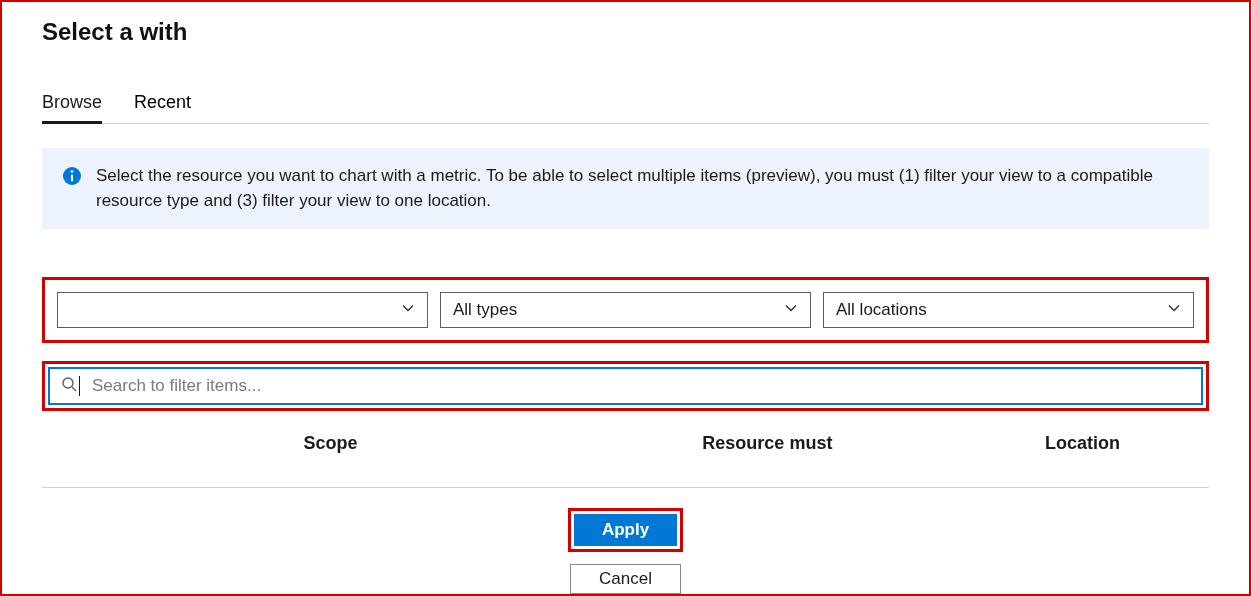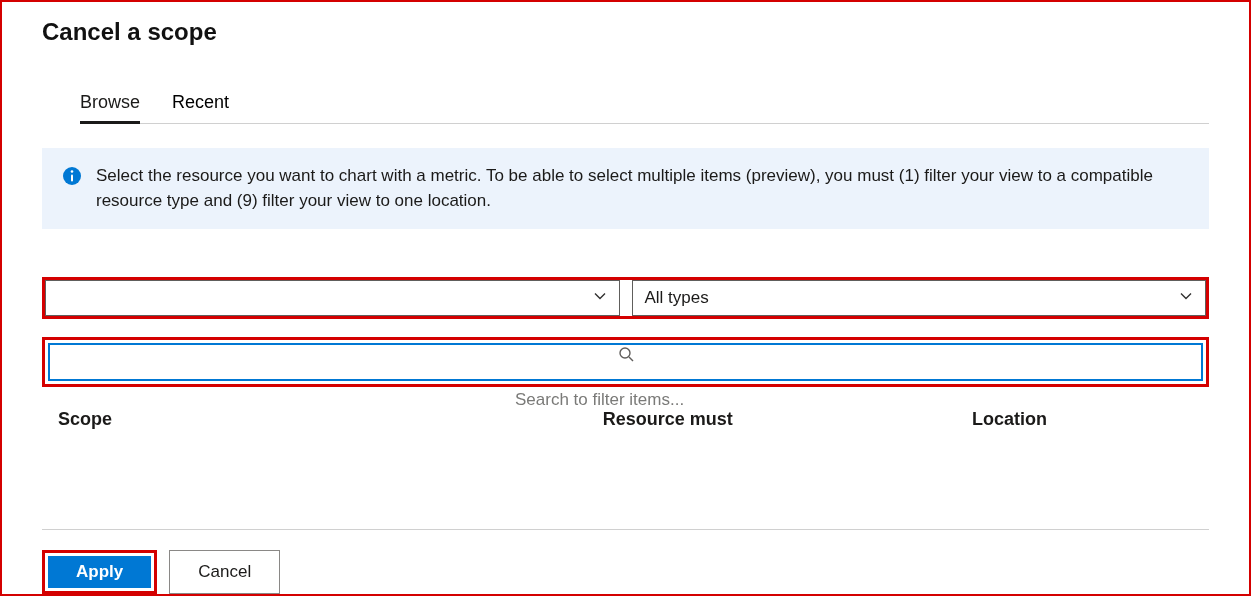--- a/index.html
+++ b/index.html
@@ -23,21 +23,20 @@
       font-weight: 600;
       color: #111;
       margin-top: 16px;
       margin-bottom: 40px;
     }
     .tabs {
       display: flex;
       gap: 32px;
       border-bottom: 1px solid #d0d0d0;
       margin-bottom: 24px;
-      margin-left: 38px;
     }
     .tab {
       font-size: 18px;
       padding: 6px 0 10px 0;
       cursor: pointer;
       position: relative;
       color: #000000;
     }
     .tab.active {
       color: #1b1a19;
@@ -64,21 +63,21 @@
       margin-top: 2px;
     }
     .info-text {
       font-size: 17px;
       line-height: 1.45;
       color: #1b1a19;
     }
     .filters-row {
       display: flex;
       gap: 12px;
-      padding: 0;
+      padding: 12px;
       border: 3px solid #d40000;
       margin-bottom: 18px;
       margin-top: 48px;
     }
     .select-box {
       flex: 1;
       height: 36px;
       border: 1px solid #605e5c;
       background: #fff;
       display: flex;
@@ -99,21 +98,20 @@
     .search-inner {
       border: 2px solid #0078d4;
       padding: 1px;
     }
     .search-box {
       height: 32px;
       display: flex;
       align-items: center;
       gap: 12px;
       padding: 0 10px;
-      flex-direction: column;
     }
     .search-box input {
       flex: 1;
       border: none;
       outline: none;
       font-size: 17px;
       color: #323130;
       font-family: inherit;
     }
     .search-box input::placeholder { color: #7a7a78; }
@@ -122,34 +120,36 @@
       height: 20px;
       background: #1b1a19;
       margin-left: -10px;
     }
     .table-header {
       display: flex;
       font-size: 18px;
       font-weight: 600;
       color: #1b1a19;
       padding: 4px 16px;
+      text-align: center;
     }
     .col-scope { flex: 0 0 48%; }
     .col-type { flex: 0 0 29%; }
     .col-loc { flex: 1; margin-left: 40px; }
     .footer {
       position: absolute;
       bottom: 16px;
       left: 40px;
       right: 40px;
       border-top: 1px solid #d0d0d0;
       padding-top: 20px;
       display: flex;
       gap: 12px;
       align-items: center;
+      flex-direction: column;
     }
     .btn-primary-wrap {
       border: 3px solid #d40000;
       padding: 3px;
       display: inline-block;
     }
     .btn-primary {
       background: #0078d4;
       color: #fff;
       font-size: 17px;
@@ -157,59 +157,67 @@
       border: none;
       padding: 6px 28px;
       cursor: pointer;
       font-family: inherit;
     }
     .btn-secondary {
       background: #fff;
       color: #1b1a19;
       font-size: 17px;
       border: 1px solid #8a8886;
-      padding: 11px 28px;
+      padding: 4px 28px;
       cursor: pointer;
       font-family: inherit;
     }
   </style>
 </head>
 <body>
 
 <div class="dialog">
 
-  <h1 class="title">Cancel a scope</h1>
+  <h1 class="title">Select a with</h1>
 
   <div class="tabs">
     <div class="tab active">Browse</div>
     <div class="tab">Recent</div>
   </div>
 
   <div class="info-box">
     <span class="info-icon-wrap">
       <svg width="20" height="20" viewBox="0 0 20 20">
         <circle cx="10" cy="10" r="9" fill="#0078d4"></circle>
         <rect x="9" y="8.5" width="2" height="7" rx="1" fill="#fff"></rect>
         <circle cx="10" cy="5.5" r="1.3" fill="#fff"></circle>
       </svg>
     </span>
-    <div class="info-text">Select the resource you want to chart with a metric. To be able to select multiple items (preview), you must (1) filter your view to a compatible resource type and (9) filter your view to one location.</div>
+    <div class="info-text">Select the resource you want to chart with a metric. To be able to select multiple items (preview), you must (1) filter your view to a compatible resource type and (3) filter your view to one location.</div>
   </div>
 
   <div class="filters-row">
     <div class="select-box">
       <span class="label"></span>
       <span class="chev">
         <svg width="14" height="14" viewBox="0 0 14 14">
             <path d="M2 4.5 L7 9.5 L12 4.5" stroke="#323130" stroke-width="1.4" fill="none"></path>
           </svg>
       </span>
     </div>
     <div class="select-box">
       <span class="label">All types</span>
+      <span class="chev">
+        <svg width="14" height="14" viewBox="0 0 14 14">
+            <path d="M2 4.5 L7 9.5 L12 4.5" stroke="#323130" stroke-width="1.4" fill="none"></path>
+          </svg>
+      </span>
+    </div>
+    <div class="select-box">
+      <span class="label">All locations</span>
       <span class="chev">
         <svg width="14" height="14" viewBox="0 0 14 14">
             <path d="M2 4.5 L7 9.5 L12 4.5" stroke="#323130" stroke-width="1.4" fill="none"></path>
           </svg>
       </span>
     </div>
   </div>
 
   <div class="search-wrap">
     <div class="search-inner">

